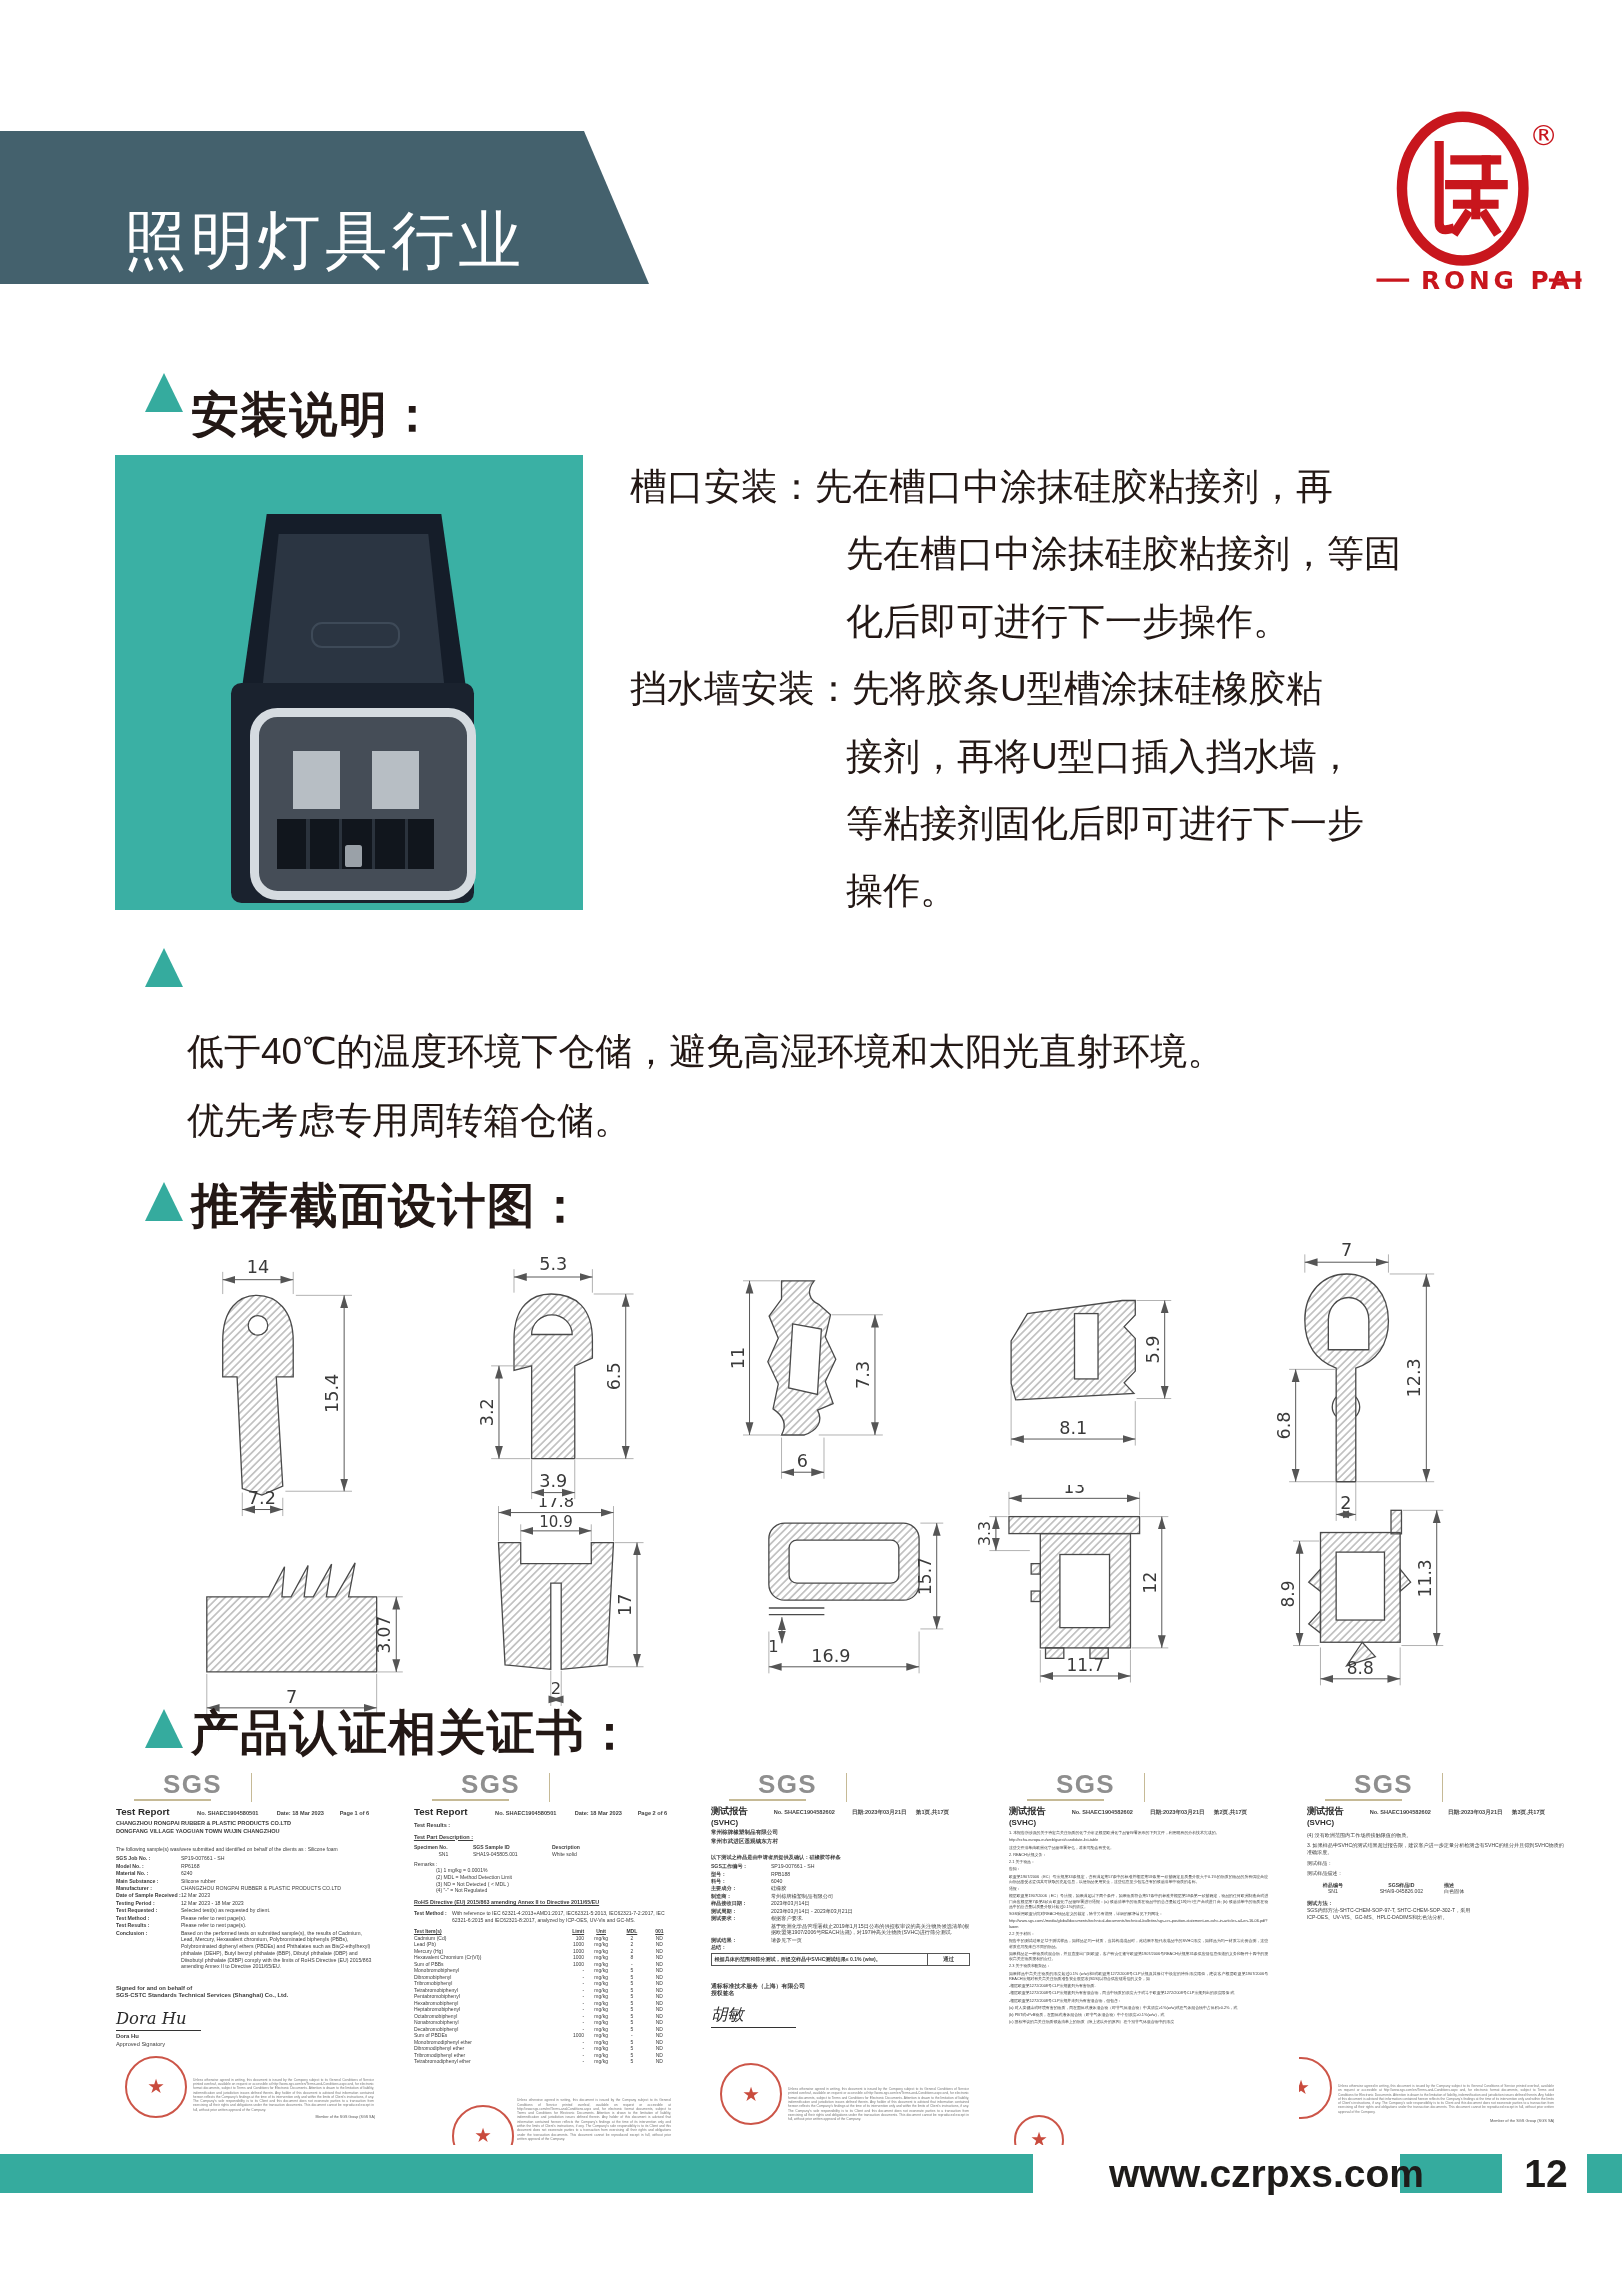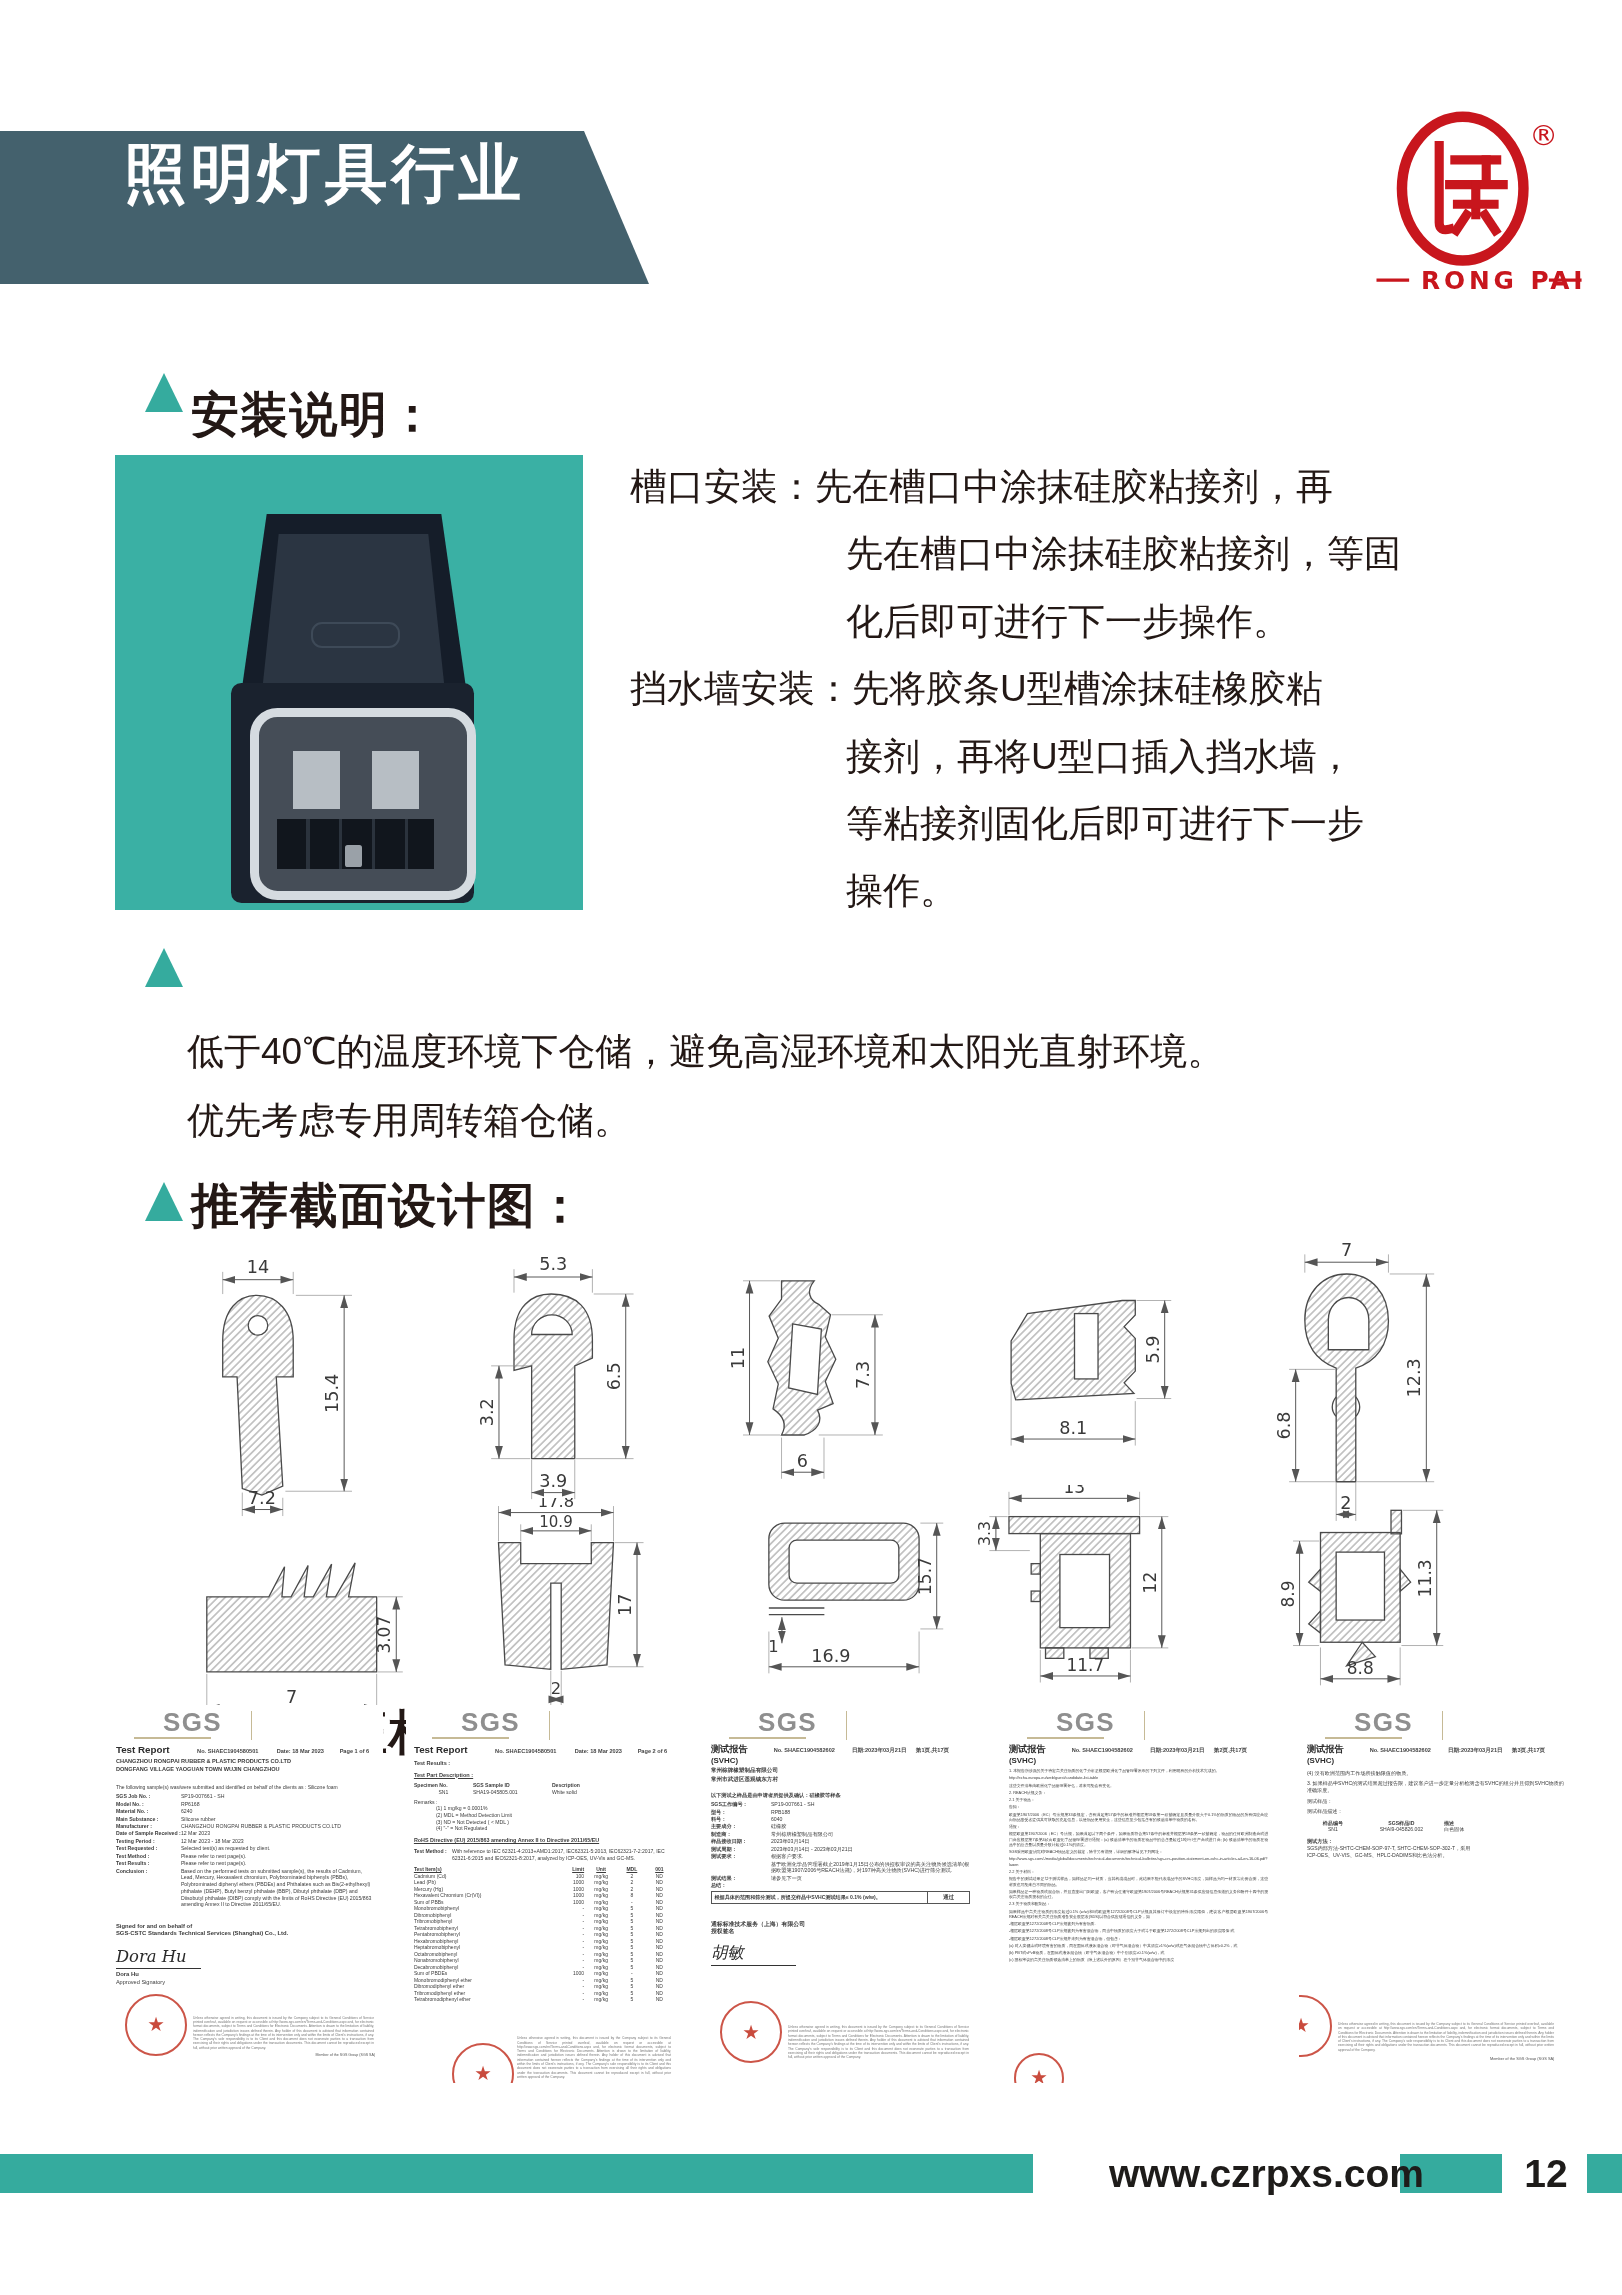--- a/index.html
+++ b/index.html
@@ -1,38 +1,38 @@
 <!DOCTYPE html>
 <html style="font-size:10.5px"><head>
 <meta charset="utf-8">
 <style>
   html,body{margin:0;padding:0;background:#888}
   .page{position:relative;width:1623px;height:2295px;margin:0 auto;background:#ffffff;
         font-family:"Liberation Sans",sans-serif;color:#231815;overflow:hidden}
   .abs{position:absolute}
   
-  .banner{display:flex;align-items:flex-start;justify-content:center;color:#fff;font-weight:bold}
+  .banner{display:flex;align-items:flex-end;justify-content:center;color:#fff;font-weight:normal}
   .banner-dark{left:0;top:131px;width:649px;height:153px;background:#44616d;
                clip-path:polygon(0 0,584px 0,649px 100%,0 100%)}
   .banner-teal{left:620px;top:131px;width:699px;height:153px;background:#35ab9e;
                clip-path:polygon(0 0,636px 0,699px 100%,62px 100%)}
   .banner-text{font-size:63px;letter-spacing:3.9px;white-space:nowrap}
   
   .tri{width:0;height:0;border-left:19px solid transparent;border-right:19px solid transparent;
        border-bottom:39px solid #35ab9e}
   .h1{font-size:48px;font-weight:bold;letter-spacing:1.3px;white-space:nowrap;color:#231815}
   .cjk-body{font-size:37px;color:#231815;white-space:nowrap}
   .install-line{position:absolute;left:630px}
   .ind{padding-left:216px}
   
   .photo{left:115px;top:455px;width:468px;height:455px;background:#3ab0a4}
   
   svg text{font-family:"DejaVu Sans",sans-serif}
   
-  .cert{position:absolute;top:1705px;width:275px;height:378px;background:#fff;color:#3c3c3c;
+  .cert{position:absolute;top:1767px;width:275px;height:378px;background:#fff;color:#3c3c3c;
         font-size:5.2px;line-height:1.3;overflow:hidden}
   .pad{padding:0 7.9px}
   .sgs-wrap{position:relative;margin:2.6px 0 5.2px 55px;width:85px;height:31px}
   .sgs{font-size:26px;font-weight:bold;color:#8f8f8f;letter-spacing:1.3px;line-height:29px}
   .sgs-wrap::after{content:"";position:absolute;left:-29px;bottom:0;width:77px;height:2px;background:#c6ba96}
   .sgs-wrap::before{content:"";position:absolute;right:-3.9px;top:3.9px;width:1.3px;height:29px;background:#c6ba96}
   .trow{display:flex;align-items:baseline;margin-top:2.6px;white-space:nowrap}
   .ttitle{font-size:9.8px;font-weight:bold;color:#2d2d2d}
   .tmeta{font-size:5.6px;font-weight:bold;color:#444}
   .bcompany{font-size:5.6px;font-weight:bold;margin-top:1.3px}

